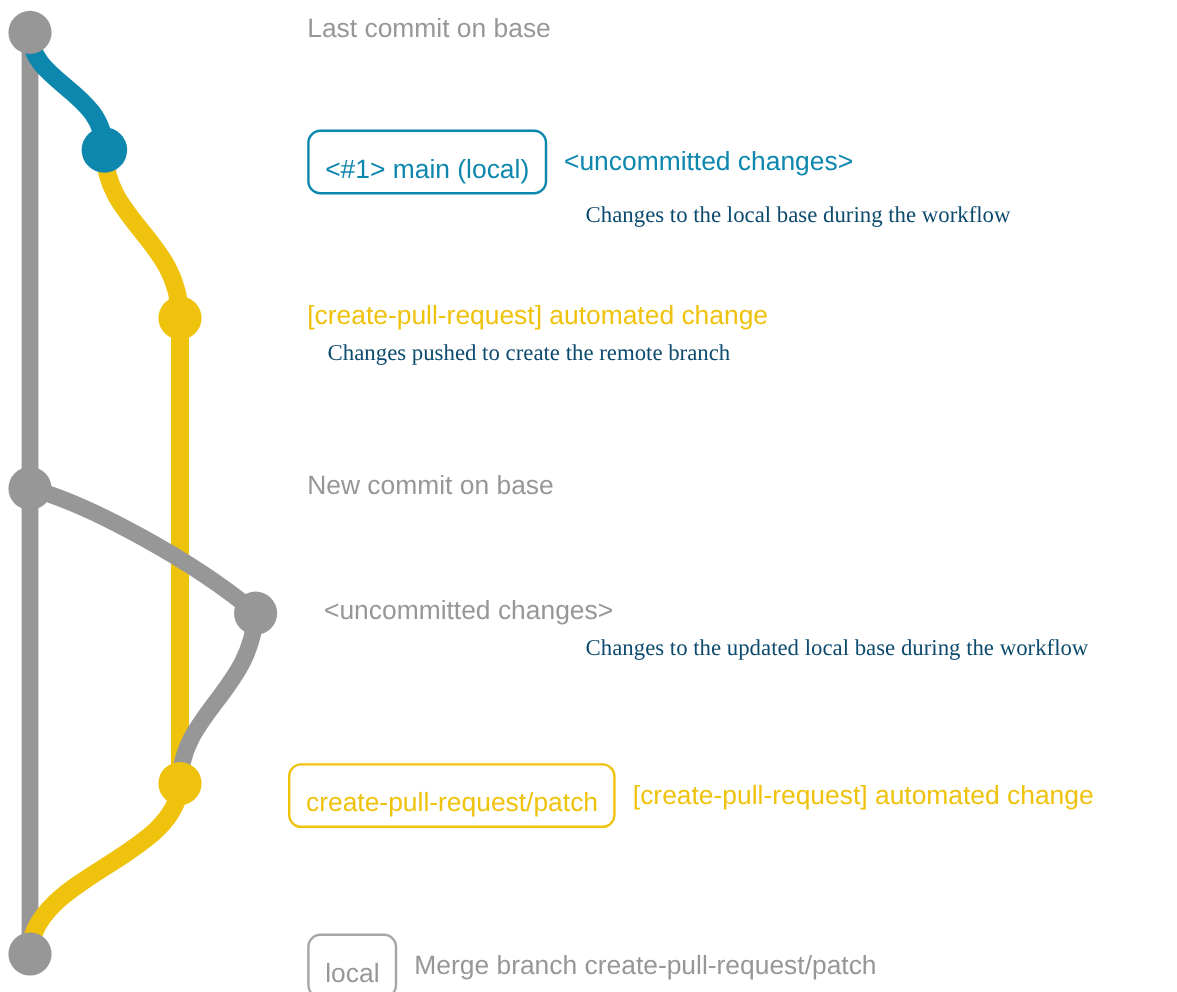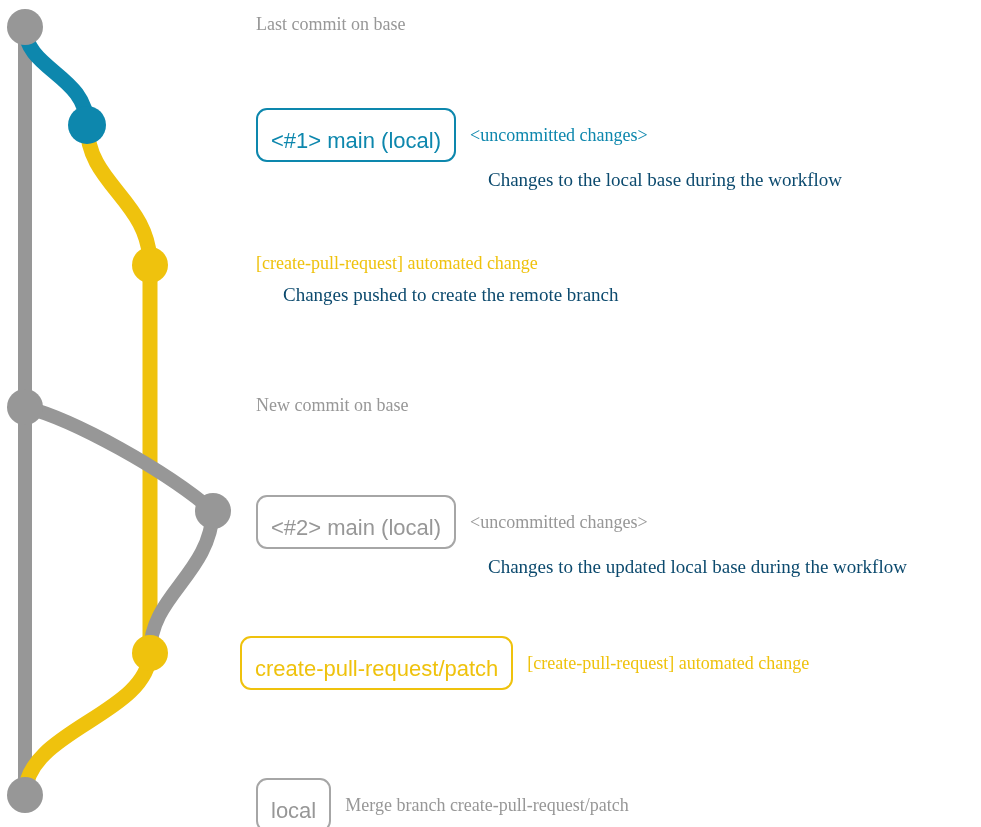--- a/index.html
+++ b/index.html
@@ -45,23 +45,23 @@
     font-size: 22px;
     line-height: 28px;
     font-family: "Liberation Sans", sans-serif;
     background: transparent;
   }
   .badge.blue   { border-color: #0d87ad; color: #0d87ad; }
   .badge.yellow { border-color: #efc20d; color: #efc20d; }
   .badge.gray   { border-color: #a6a6a6; color: #979797; }
 
   .subject {
-    font-size: 18px;
+    font-size: 22px;
     line-height: 28px;
-    font-family: Liberation Serif, serif;
+    font-family: Liberation Sans, sans-serif;
     white-space: nowrap;
   }
   .subject.blue   { color: #0d87ad; }
   .subject.yellow { color: #efc20d; }
   .subject.gray   { color: #979797; }
   .subject.with-badge { margin-left: 14px; }
 
   .note {
     font-family: "Liberation Serif", serif;
     font-size: 19px;
@@ -111,32 +111,31 @@
       <span class="badge blue">&lt;#1&gt; main (local)</span>
       <span class="subject blue with-badge">&lt;uncommitted changes&gt;</span>
     </div>
     <div class="note" style="margin-left:232px;">Changes to the local base during the workflow</div>
   </div>
 
   <div class="row" style="left:256px; top:249px;">
     <div class="row-line">
       <span class="subject yellow">[create-pull-request] automated change</span>
     </div>
-    <div class="note" style="margin-left:27px;">Changes pushed to create the remote branch</div>
+    <div class="note" style="margin-left:17px;">Changes pushed to create the remote branch</div>
   </div>
 
   <div class="row" style="left:256px; top:391px;">
     <div class="row-line">
       <span class="subject gray">New commit on base</span>
     </div>
   </div>
 
   <div class="row" style="left:256px; top:495px;">
     <div class="row-line">
-      <span class="badge gray">&lt;#2&gt; main (local)</span>
       <span class="subject gray with-badge">&lt;uncommitted changes&gt;</span>
     </div>
     <div class="note" style="margin-left:232px;">Changes to the updated local base during the workflow</div>
   </div>
 
   <div class="row" style="left:240px; top:636px;">
     <div class="row-line">
       <span class="badge yellow">create-pull-request/patch</span>
       <span class="subject yellow with-badge">[create-pull-request] automated change</span>
     </div>

